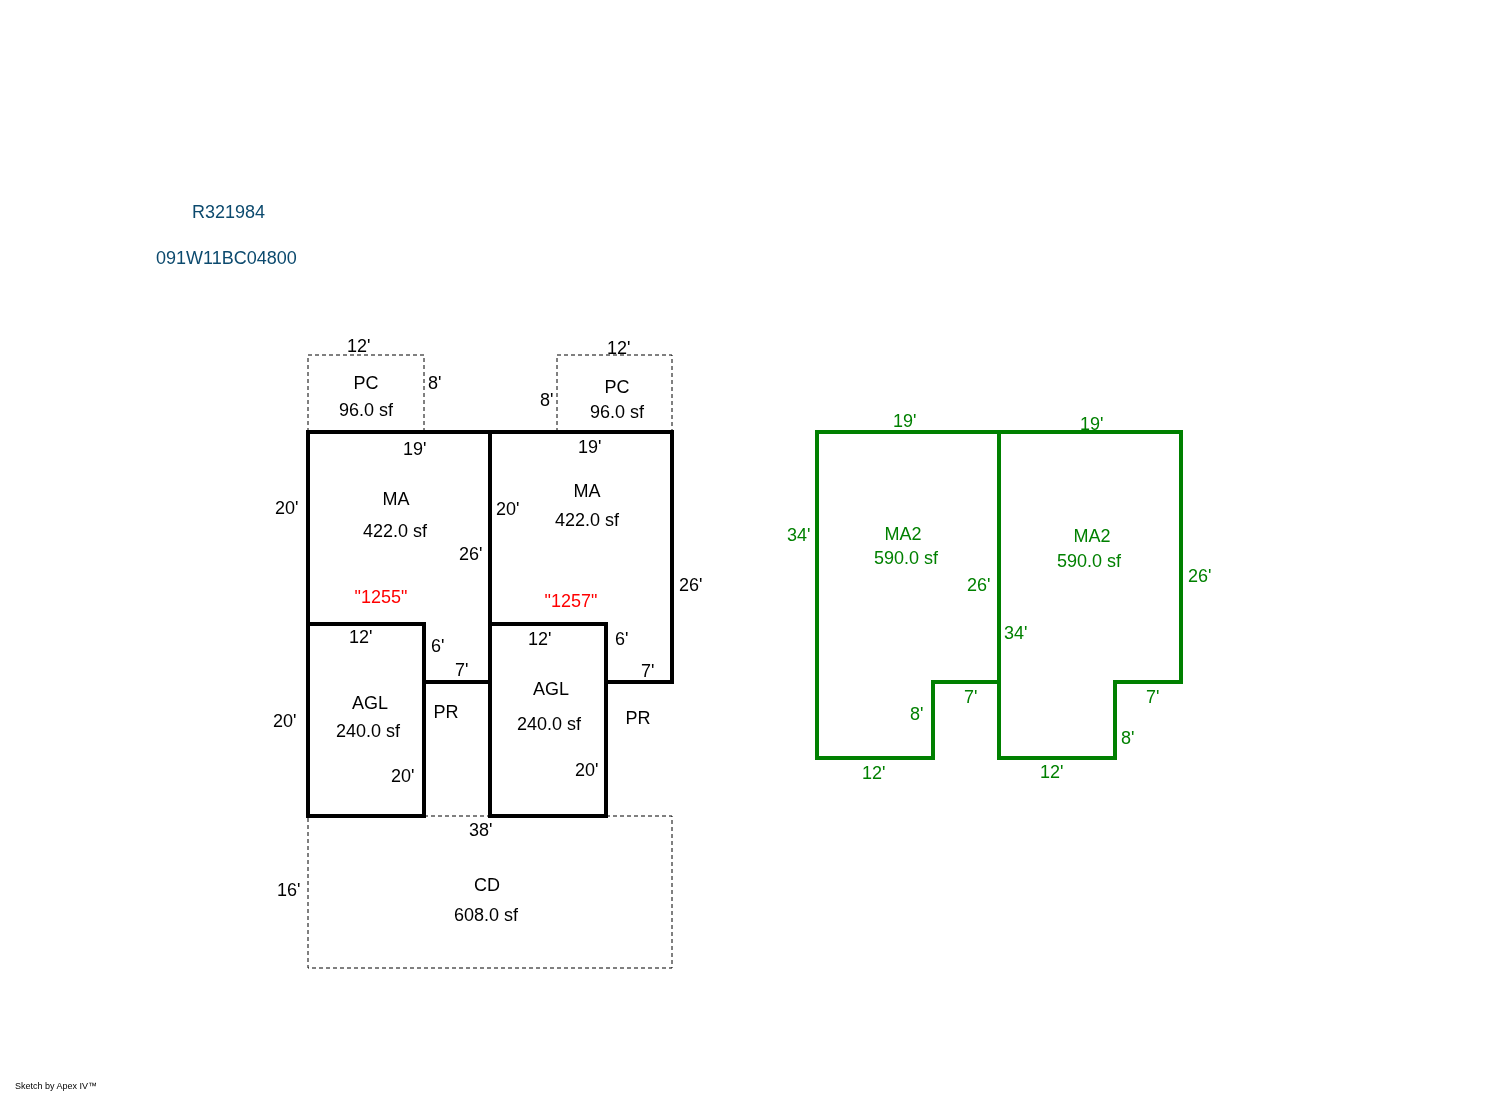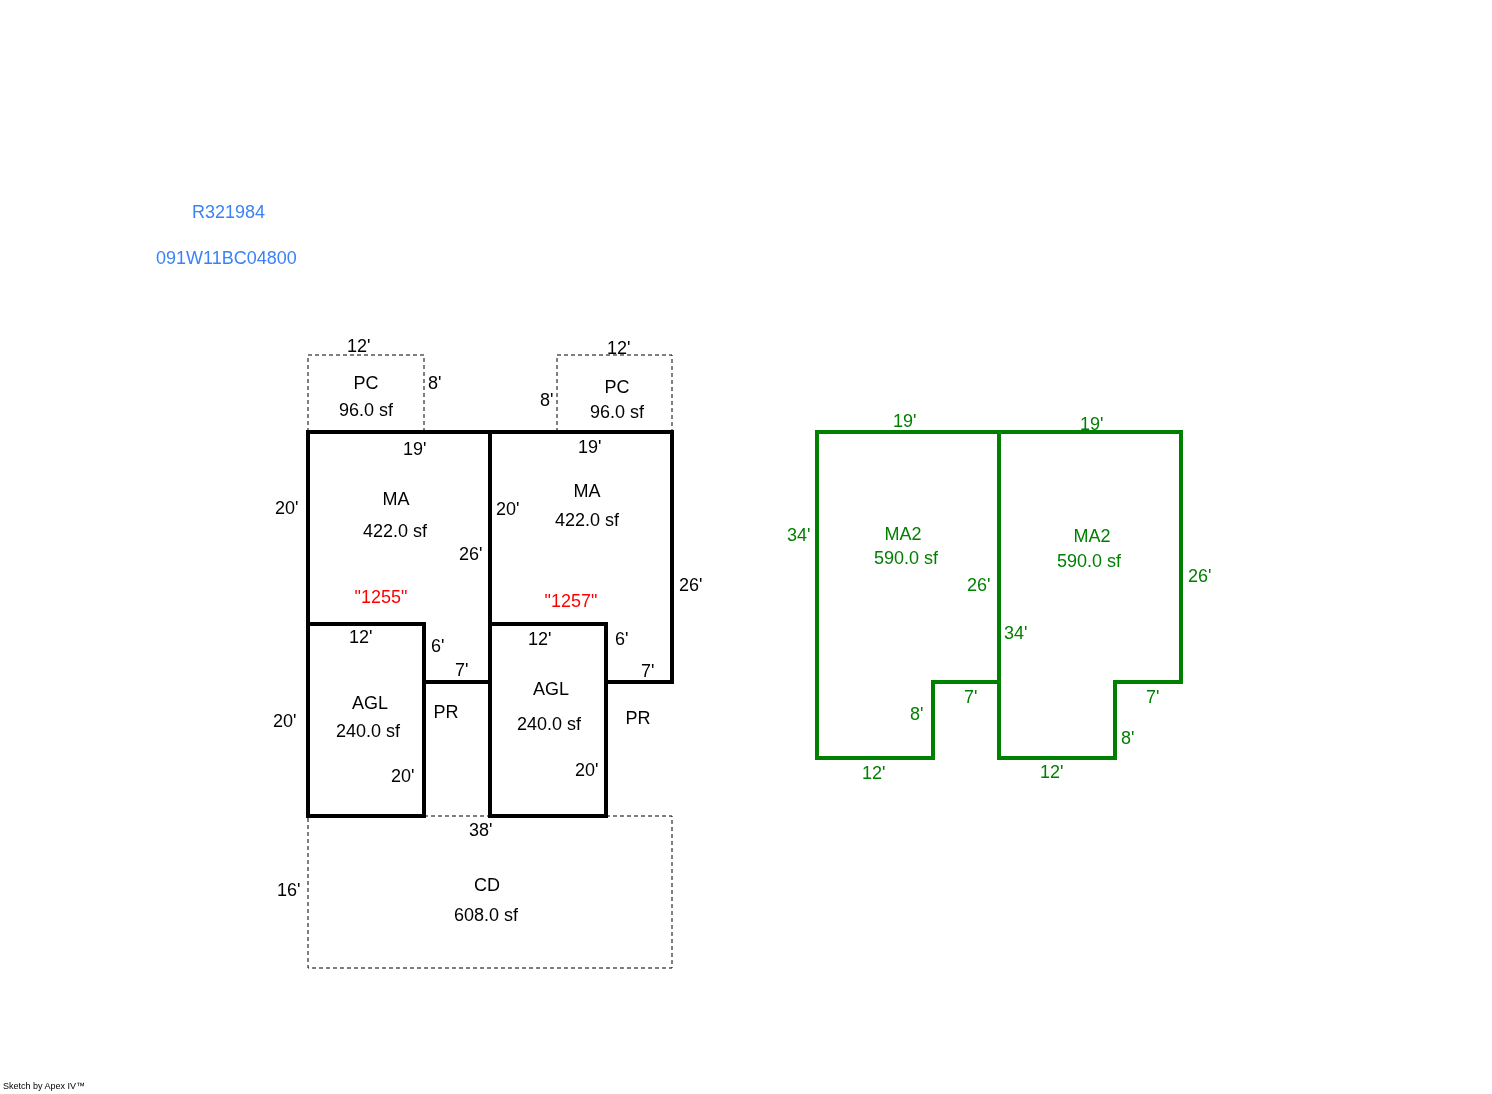--- a/index.html
+++ b/index.html
@@ -1,20 +1,20 @@
 <!DOCTYPE html>
 <html><head>
   <meta charset="utf-8">
   <style>
     html, body { margin: 0; padding: 0; background: #ffffff; }
     body { width: 1492px; height: 1094px; position: relative; overflow: hidden; font-family: "Liberation Sans", sans-serif; }
-    .hdr { position: absolute; font-size: 18px; color: #3b82f6; white-space: nowrap; }
+    .hdr { position: absolute; font-size: 18px; color: #0c4a6e; white-space: nowrap; }
     #hdr-id { left: 192px; top: 202px; }
     #hdr-parcel { left: 156px; top: 248px; }
-    #footer { position: absolute; left: 3px; top: 1081px; font-size: 9px; color: #000; white-space: nowrap; }
+    #footer { position: absolute; left: 15px; top: 1081px; font-size: 9px; color: #000; white-space: nowrap; }
     svg { position: absolute; left: 0; top: 0; }
     svg text { font-family: "Liberation Sans", sans-serif; font-size: 18px; }
   </style>
 </head>
 <body>
 
 <div id="hdr-id" class="hdr">R321984</div>
 <div id="hdr-parcel" class="hdr">091W11BC04800</div>
 
 <svg width="1492" height="1094" viewBox="0 0 1492 1094">

